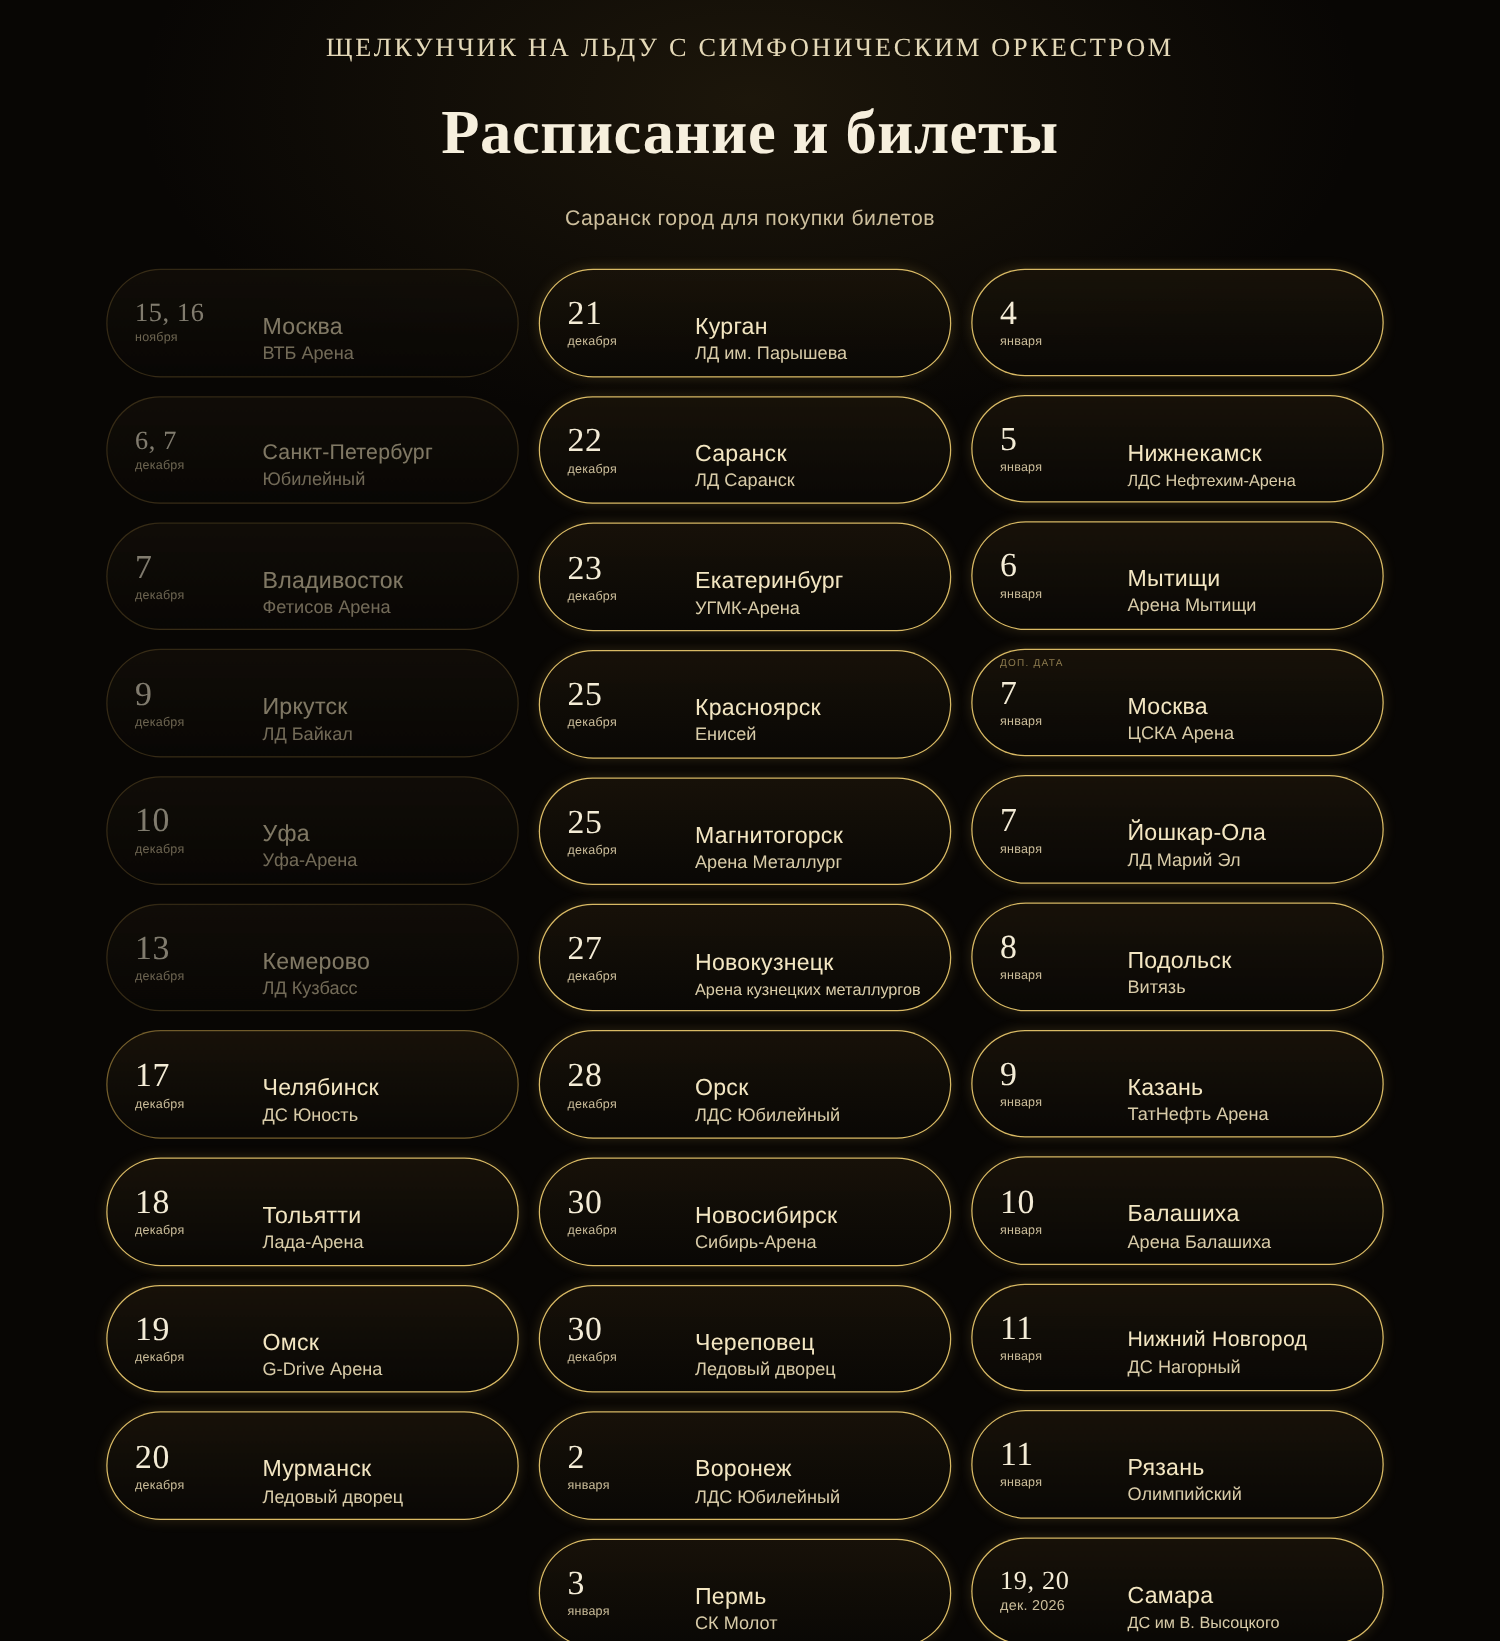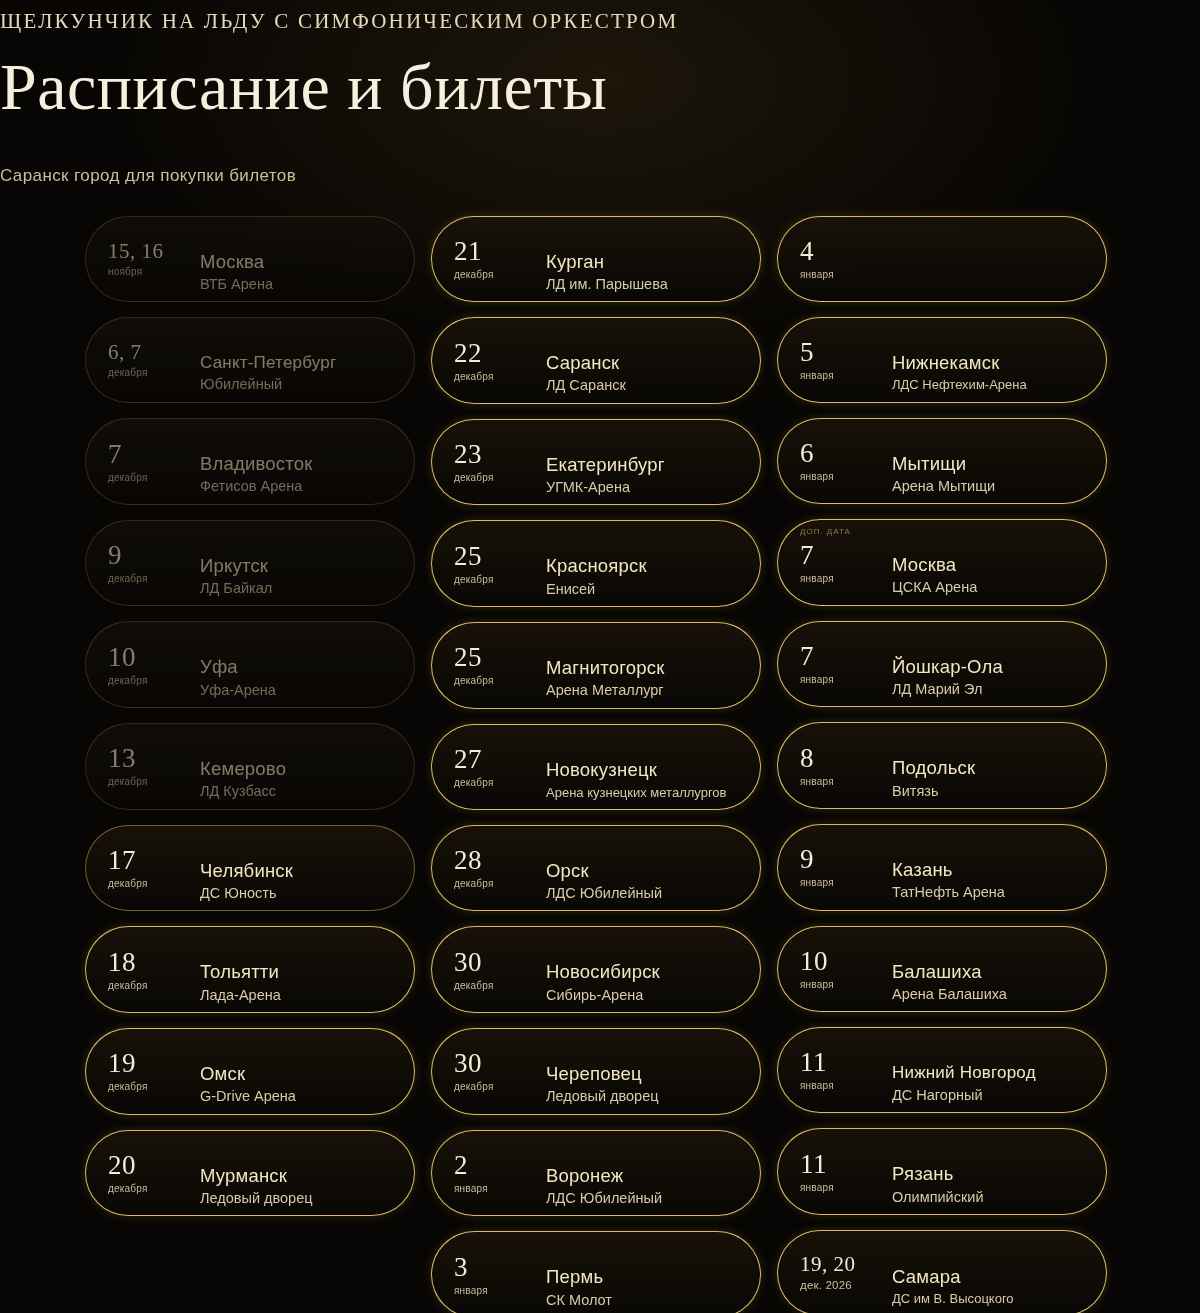--- a/index.html
+++ b/index.html
@@ -19,38 +19,38 @@
   .page {
     width: 1200px;
     min-height: 1313px;
     box-sizing: border-box;
     padding: 0 0 20px 0;
     background:
       radial-gradient(ellipse 700px 380px at 50% 6%, rgba(120, 95, 40, 0.18), rgba(8,6,4,0) 70%),
       #080604;
   }
   .header {
-    text-align: left;
-    padding-top: 9px;
+    text-align: center;
+    padding-top: 26px;
   }
   .eyebrow {
     font-size: 21px;
     letter-spacing: 2.2px;
     color: #f0e4c2;
     font-weight: 400;
     font-family: "Liberation Serif", serif;
     font-variant: small-caps;
     text-transform: uppercase;
     opacity: 0.95;
   }
   .title {
-    margin-top: 18px;
-    font-size: 66px;
+    margin-top: 28px;
+    font-size: 50px;
     line-height: 1.05;
-    font-weight: 400;
+    font-weight: 700;
     color: #f6efdd;
     font-family: "Liberation Serif", serif;
     letter-spacing: 0.5px;
   }
   .subtitle {
     margin-top: 16px;
     font-size: 17px;
     color: #cdbf9d;
     letter-spacing: 0.4px;
   }
@@ -72,21 +72,21 @@
   .card {
     position: relative;
     box-sizing: border-box;
     min-height: 86px;
     border-radius: 44px;
     border: 1px solid rgba(196, 160, 74, 0.55);
     background: linear-gradient(180deg, rgba(26,20,10,0.85), rgba(10,8,5,0.95));
     display: flex;
     align-items: center;
     padding: 8px 18px 8px 22px;
-    gap: 4px;
+    gap: 14px;
     cursor: pointer;
   }
   .card.dim {
     border-color: rgba(150, 120, 60, 0.30);
     background: linear-gradient(180deg, rgba(20,16,9,0.7), rgba(9,7,5,0.9));
   }
   .card.dim .date-num, .card.dim .date-mon,
   .card.dim .city, .card.dim .venue {
     opacity: 0.5;
   }

